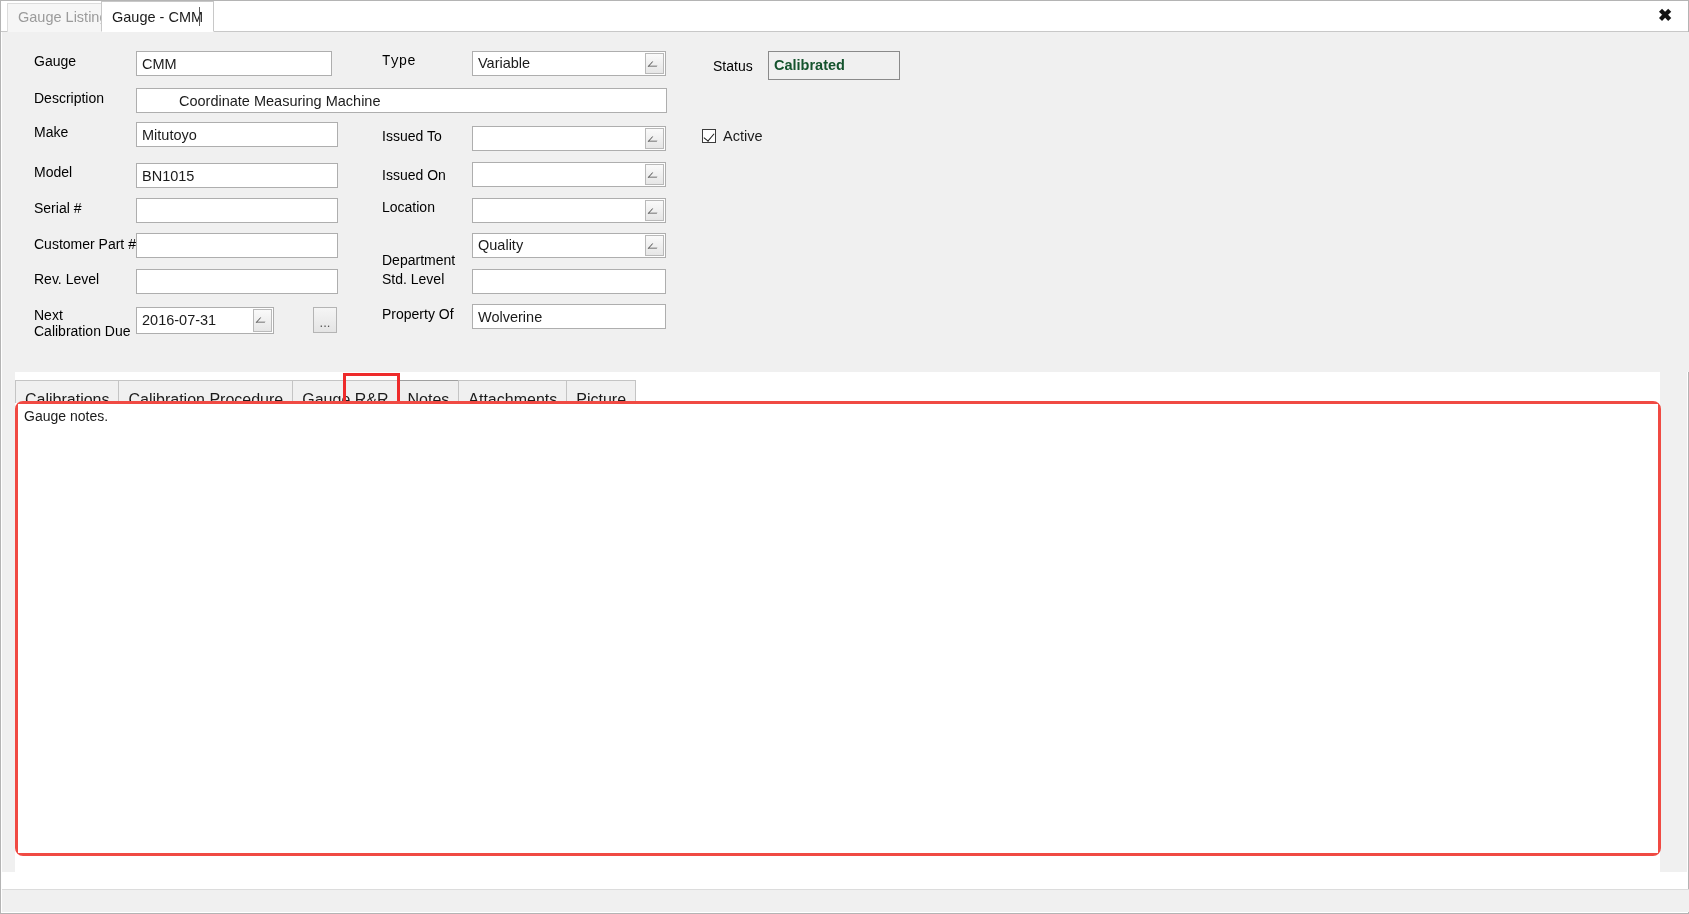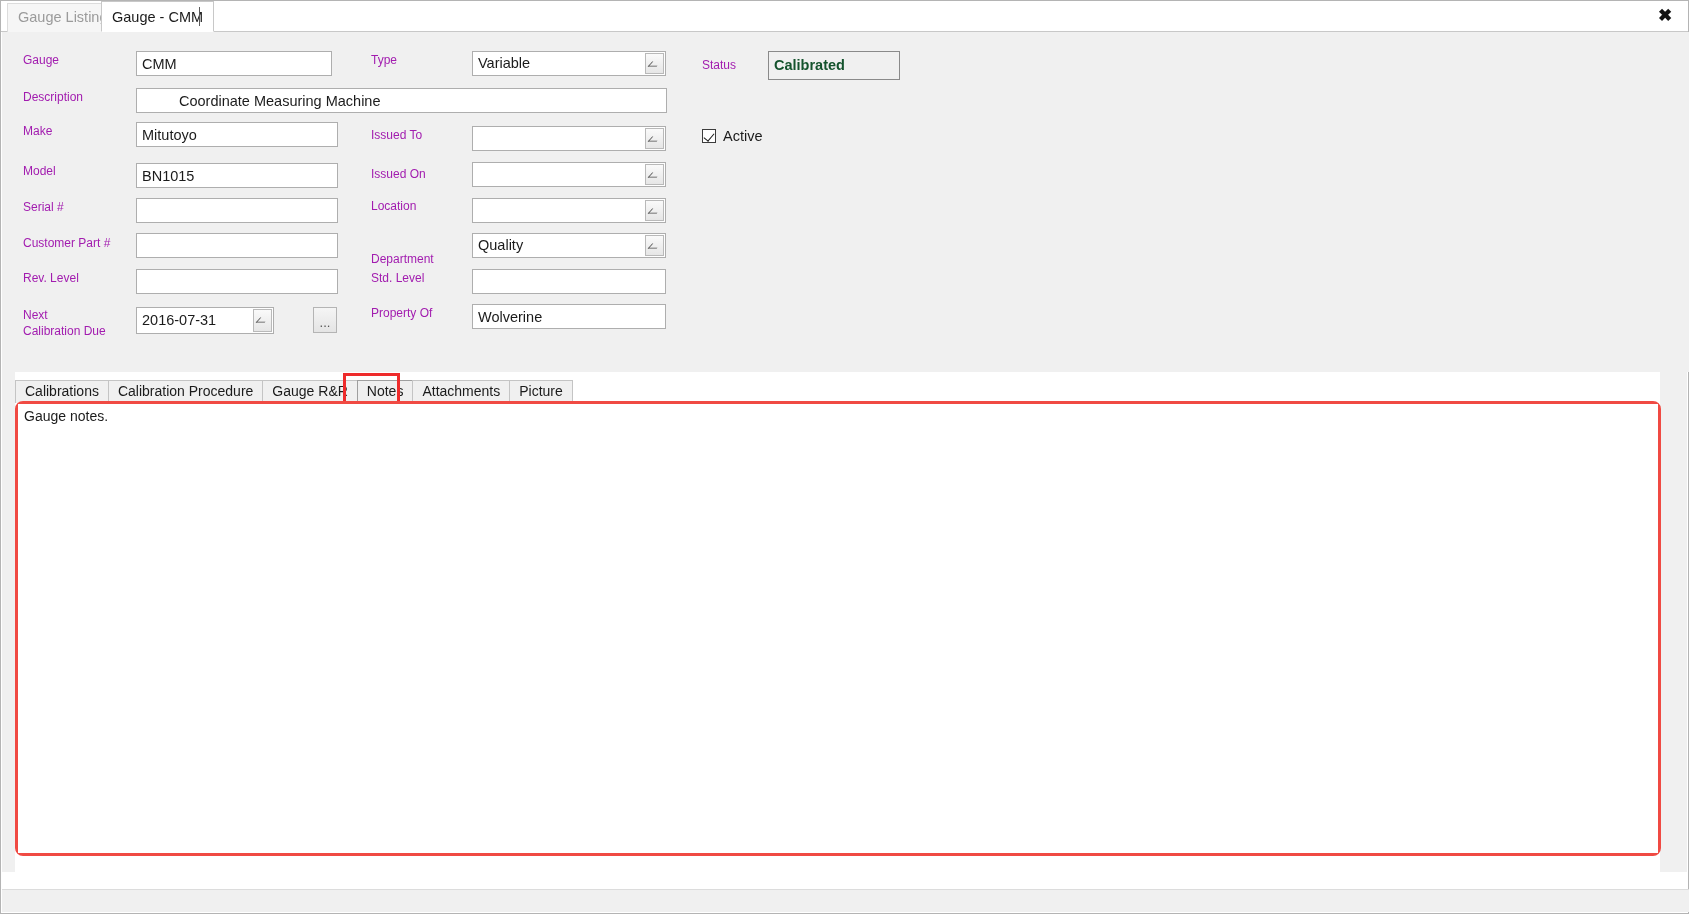--- a/index.html
+++ b/index.html
@@ -97,23 +97,24 @@
   #form-panel {
     position: absolute;
     left: 1px; top: 31px;
     width: 1687px;
     height: 340px;
     background: #f0f0f0;
   }
 
   .fl {           
     position: absolute;
-    font-size: 12px;
-    color: #a21caf;
+    font-size: 14px;
+    color: #000000;
     white-space: nowrap;
+    margin-left: 11px;
   }
   .fl.two-line { line-height: 16px; }
 
   .fi {           
     position: absolute;
     box-sizing: border-box;
     background: #ffffff;
     border: 1px solid #aeaeae;
     height: 25px;
     font-family: "Liberation Sans", sans-serif;
@@ -224,22 +225,22 @@
     top: 379px;
     height: 23px;
     width: 1660px;
   }
   .btab {
     position: relative;
     display: inline-block;
     box-sizing: border-box;
     height: 23px;
     line-height: 21px;
-    padding: 0 9px;
-    font-size: 14px;
+    padding: 8px 9px;
+    font-size: 16px;
     color: #1b1b1b;
     background: #f0f0f0;
     border: 1px solid #c4c4c4;
     border-bottom: none;
     margin-right: -1px;
     vertical-align: bottom;
     cursor: default;
     white-space: nowrap;
   }
   .btab.active {
@@ -343,21 +344,21 @@
     <input class="fi" style="left: 134px; top: 166px; width: 202px;">
     <input class="fi" style="left: 134px; top: 201px; width: 202px;">
     <input class="fi" style="left: 134px; top: 237px; width: 202px;">
 
     <div class="combo date-combo" style="left:134px; top:275px; width:138px;">
       <div class="cval">2016-07-31</div>
       <div class="cbtn"></div>
     </div>
     <div class="ellipsis-btn" style="left:311px; top:275px;">...</div>
 
-    <div class="fl" style="left:369px; top:21px;">Type</div>
+    <div class="fl" style="left:369px; top:21px;font-family:Liberation Mono, monospace;">Type</div>
     <div class="fl" style="left:369px; top:96px;">Issued To</div>
     <div class="fl" style="left:369px; top:135px;">Issued On</div>
     <div class="fl" style="left:369px; top:167px;">Location</div>
     <div class="fl" style="left:369px; top:220px;">Department</div>
     <div class="fl" style="left:369px; top:239px;">Std. Level</div>
     <div class="fl" style="left:369px; top:274px;">Property Of</div>
 
     <div class="combo" style="left:470px; top:19px; width:194px;">
       <div class="cval">Variable</div>
       <div class="cbtn"></div>

